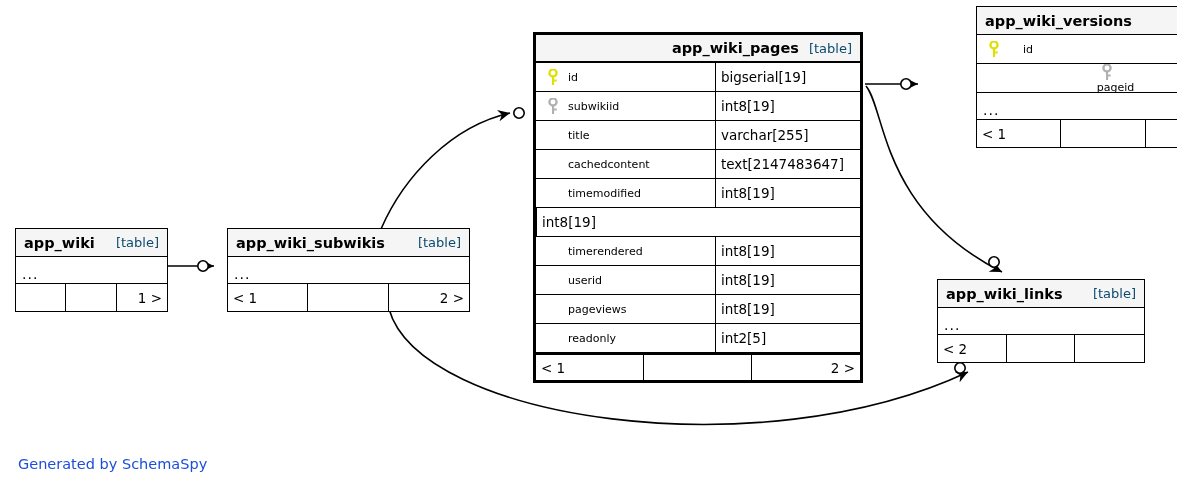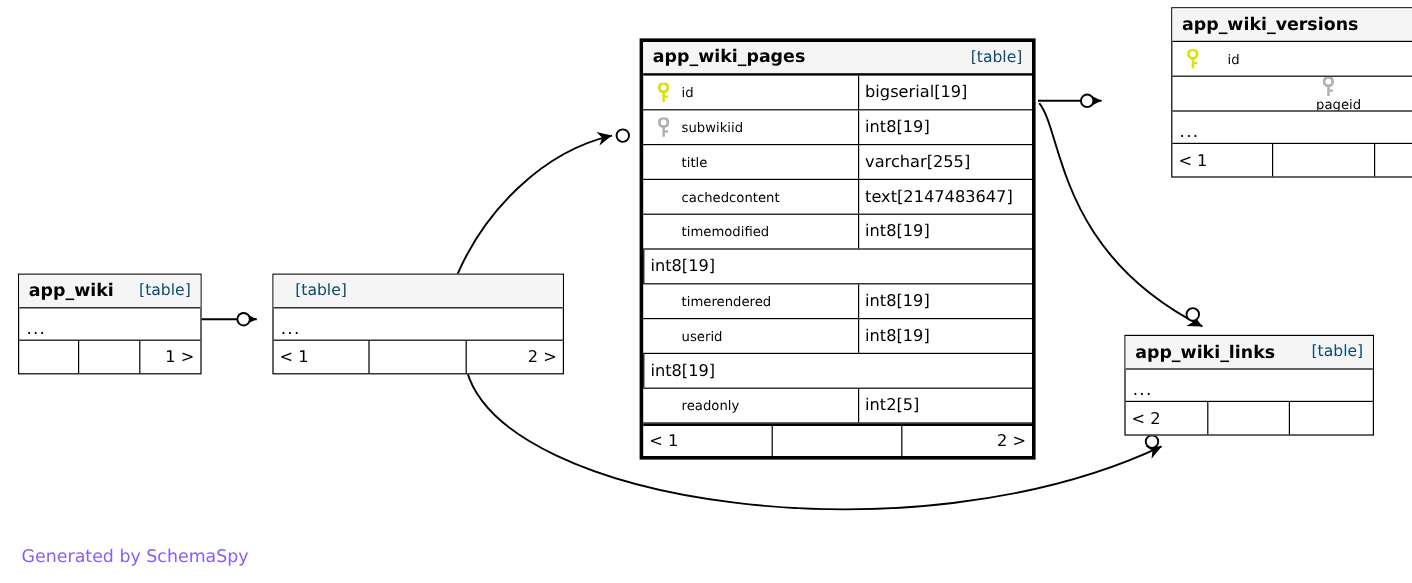--- a/index.html
+++ b/index.html
@@ -41,21 +41,21 @@
   .tbl-head {
     background: #f5f5f5;
     border-bottom: 1px solid #000000;
     display: flex;
     align-items: center;
     justify-content: space-between;
     padding: 0 8px;
     box-sizing: border-box;
     height: 28px;
   }
-  .thick > .tbl-head { border-bottom-width: 2px; }
+  .thick > .tbl-head { border-bottom-width: 2px; justify-content: flex-end; }
   .tbl-name {
     font-weight: bold;
     font-size: 14.5px;
     white-space: nowrap;
   }
   .tbl-tag {
     font-size: 13px;
     color: #0c4a6e;
     white-space: nowrap;
     padding-left: 10px;
@@ -132,21 +132,21 @@
   .foot-cell:last-child { border-right: none; }
   .foot-cell.left { justify-content: flex-start; }
   .foot-cell.right { justify-content: flex-end; }
 
   
   .caption {
     position: absolute;
     left: 18px;
     top: 456px;
     font-size: 14.5px;
-    color: #8b5cf6;
+    color: #1d4ed8;
     white-space: nowrap;
   }
 </style>
 </head>
 <body>
 
 <div id="canvas">
 
   <svg class="edges" viewBox="0 0 1177 486" width="1177" height="486">
     <defs>
@@ -189,20 +189,21 @@
     <div class="row-ellipsis">...</div>
     <div class="foot">
       <div class="foot-cell left"></div>
       <div class="foot-cell"></div>
       <div class="foot-cell right">1 &gt;</div>
     </div>
   </div>
 
   <div class="tbl" style="left:227px; top:228px; width:243px;">
     <div class="tbl-head">
+      <span class="tbl-name">app_wiki_subwikis</span>
       <span class="tbl-tag">[table]</span>
     </div>
     <div class="row-ellipsis">...</div>
     <div class="foot">
       <div class="foot-cell left">&lt; 1</div>
       <div class="foot-cell"></div>
       <div class="foot-cell right">2 &gt;</div>
     </div>
   </div>
 
@@ -272,20 +273,24 @@
       <div class="cell-type" style="width:146px;">int8[19]</div>
     </div>
     <div class="row">
       <div class="cell-name" style="width:180px;">
           <span class="keybox"></span>
           <span class="label-txt">userid</span>
         </div>
       <div class="cell-type" style="width:146px;">int8[19]</div>
     </div>
     <div class="row">
+      <div class="cell-name" style="width:180px;">
+          <span class="keybox"></span>
+          <span class="label-txt">pageviews</span>
+        </div>
       <div class="cell-type" style="width:146px;">int8[19]</div>
     </div>
     <div class="row">
       <div class="cell-name" style="width:180px;">
           <span class="keybox"></span>
           <span class="label-txt">readonly</span>
         </div>
       <div class="cell-type" style="width:146px;">int2[5]</div>
     </div>
 

